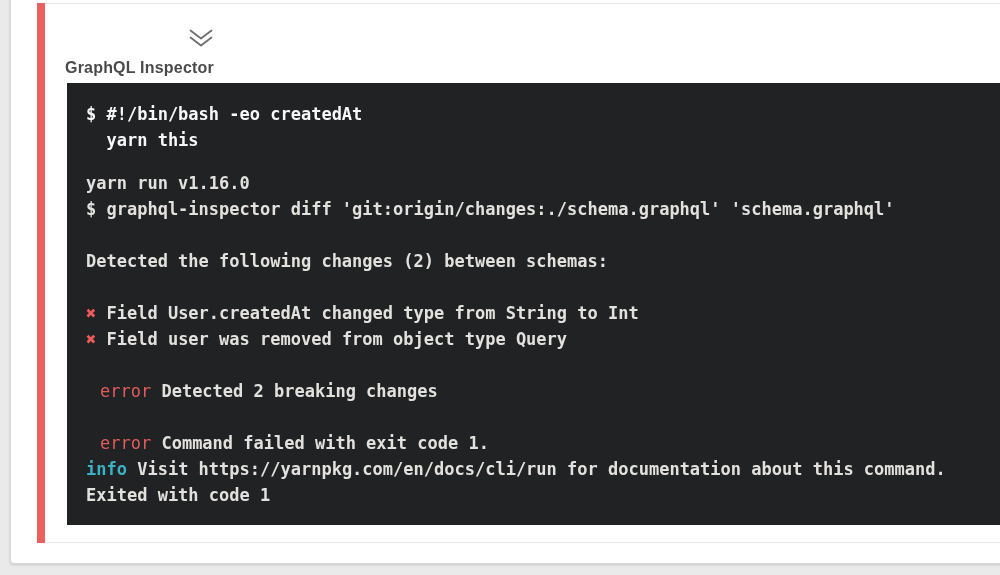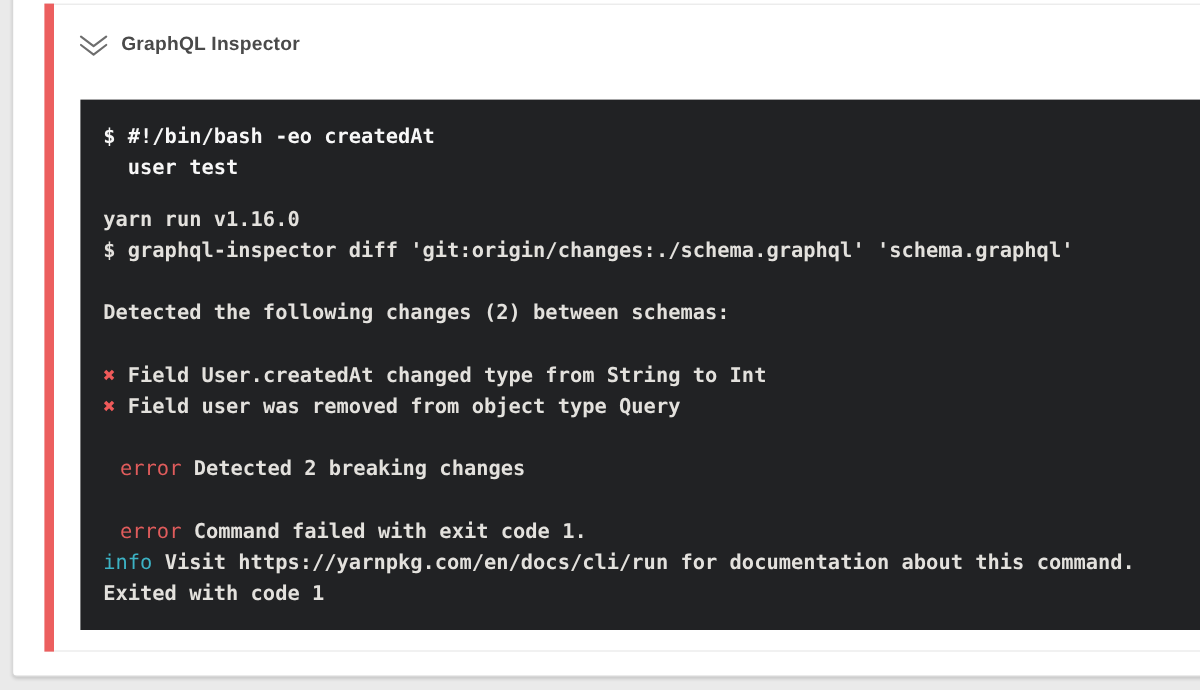--- a/index.html
+++ b/index.html
@@ -33,20 +33,21 @@
     left: 0; top: -1px; bottom: -1px;
     width: 8px;
     background: var(--stripe, #ec5f5f);
   }
   .step-header {
     position: absolute;
     left: 28px; top: 24px;
     display: flex;
     align-items: flex-end;
     gap: 10px;
+    flex-direction: column;
   }
   .collapse-btn {
     display: inline-flex;
     align-items: center;
     cursor: pointer;
   }
   .collapse-btn svg { display: block; stroke: var(--icon-color, #6e6e6e); }
   .step-title {
     font-size: 16px;
     font-weight: bold;
@@ -62,21 +63,21 @@
     font-family: "DejaVu Sans Mono", "Liberation Mono", monospace;
     font-size: 17px;
     line-height: 26px;
   }
   .term-output { margin-top: 17px; }
   .term-line { min-height: 26px; white-space: pre; }
   .seg-plain { color: var(--t-plain, #e3e1dd); font-weight: bold; }
   .seg-bold  { color: var(--t-bold, #f7f7f7); font-weight: bold; }
   .seg-cross { color: var(--t-cross, #ef5a5a); font-weight: bold; }
   .seg-error { color: var(--t-error, #e05c5c); margin-left: 14px; }
-  .seg-info  { color: var(--t-info, #3cb2c4); }
+  .seg-info  { color: var(--t-info, #3cb2c4); font-weight: bold; }
 </style>
 </head>
 <body>
 
 <div class="card">
   <div class="step">
     <div class="stripe"></div>
 
     <div class="step-header">
       <span class="collapse-btn">
@@ -84,21 +85,21 @@
           <path d="M2.5 2.5 L13 10.5 L23.5 2.5"></path>
           <path d="M2.5 9.5 L13 17.5 L23.5 9.5"></path>
         </svg>
       </span>
       <span class="step-title">GraphQL Inspector</span>
     </div>
 
     <div class="terminal">
       <div class="term-block term-commands" id="term-commands">
           <div class="term-line"><span class="seg-bold">$ #!/bin/bash -eo createdAt</span></div>
-          <div class="term-line"><span class="seg-bold">  user test</span></div>
+          <div class="term-line"><span class="seg-bold">  yarn this</span></div>
         </div>
       <div class="term-block term-output" id="term-output">
           <div class="term-line"><span class="seg-plain">yarn run v1.16.0</span></div>
           <div class="term-line"><span class="seg-plain">$ graphql-inspector diff 'git:origin/changes:./schema.graphql' 'schema.graphql'</span></div>
           <div class="term-line"></div>
           <div class="term-line"><span class="seg-plain">Detected the following changes (2) between schemas:</span></div>
           <div class="term-line"></div>
           <div class="term-line"><span class="seg-cross">✖ </span><span class="seg-plain">Field User.createdAt changed type from String to Int</span></div>
           <div class="term-line"><span class="seg-cross">✖ </span><span class="seg-plain">Field user was removed from object type Query</span></div>
           <div class="term-line"></div>

